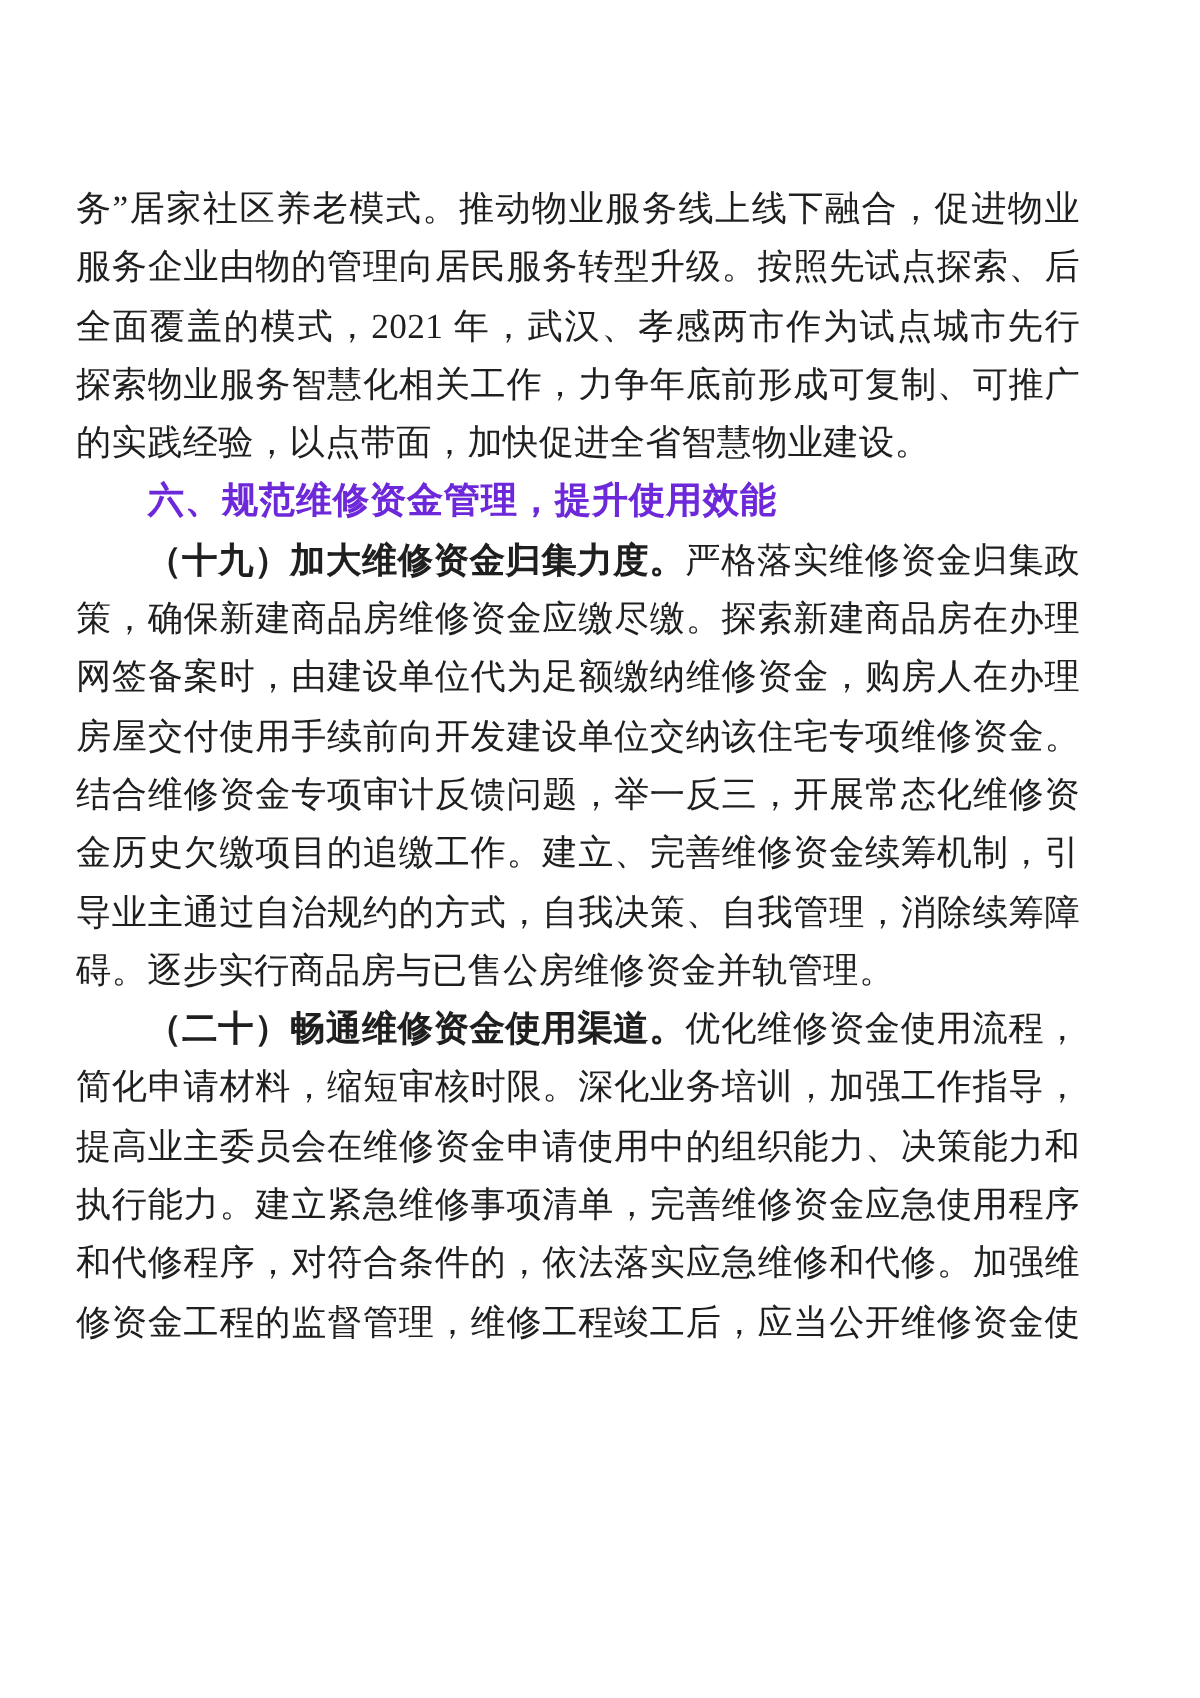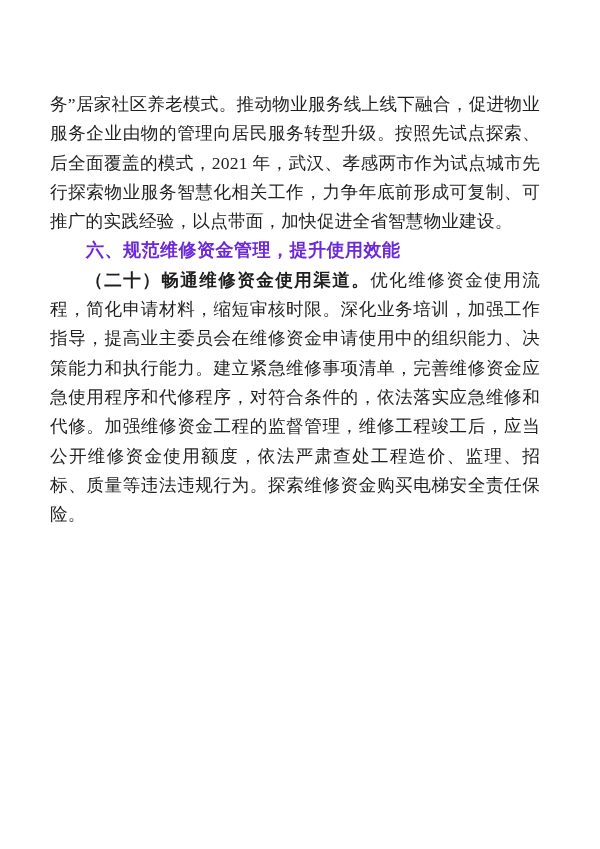--- a/index.html
+++ b/index.html
@@ -6,21 +6,21 @@
     margin: 0;
     padding: 0;
     background: #ffffff;
   }
   .page {
     position: relative;
     width: 600px;
     height: 681px;
     background: #ffffff;
     box-sizing: border-box;
-    padding: 90px 60px 0 50px;
+    padding: 90px 60px 0 38px;
     font-family: "Liberation Serif", "DejaVu Serif", serif;
     color: #1f1f1f;
     overflow: hidden;
   }
   .para {
     margin: 0;
     font-size: 17.6px;
     line-height: 29.3px;
     text-align: justify;
     text-justify: inter-character;
@@ -57,20 +57,23 @@
 </style>
 </head>
 <body>
 
 <div class="page">
 
   <p class="para cont">务”居家社区养老模式。推动物业服务线上线下融合，促进物业服务企业由物的管理向居民服务转型升级。按照先试点探索、后全面覆盖的模式，2021 年，武汉、孝感两市作为试点城市先行探索物业服务智慧化相关工作，力争年底前形成可复制、可推广的实践经验，以点带面，加快促进全省智慧物业建设。</p>
 
   <h2 class="heading">六、规范维修资金管理，提升使用效能</h2>
 
+  <p class="para item">
+    <strong>（十九）加大维修资金归集力度。</strong><span>严格落实维修资金归集政策，确保新建商品房维修资金应缴尽缴。探索新建商品房在办理网签备案时，由建设单位代为足额缴纳维修资金，购房人在办理房屋交付使用手续前向开发建设单位交纳该住宅专项维修资金。结合维修资金专项审计反馈问题，举一反三，开展常态化维修资金历史欠缴项目的追缴工作。建立、完善维修资金续筹机制，引导业主通过自治规约的方式，自我决策、自我管理，消除续筹障碍。逐步实行商品房与已售公房维修资金并轨管理。</span>
+  </p>
 
   <p class="para item">
     <strong>（二十）畅通维修资金使用渠道。</strong><span>优化维修资金使用流程，简化申请材料，缩短审核时限。深化业务培训，加强工作指导，提高业主委员会在维修资金申请使用中的组织能力、决策能力和执行能力。建立紧急维修事项清单，完善维修资金应急使用程序和代修程序，对符合条件的，依法落实应急维修和代修。加强维修资金工程的监督管理，维修工程竣工后，应当公开维修资金使用额度，依法严肃查处工程造价、监理、招标、质量等违法违规行为。探索维修资金购买电梯安全责任保险。</span>
   </p>
 
   <div class="footer">— 10 —</div>
 
 </div>
 
 </body></html>

